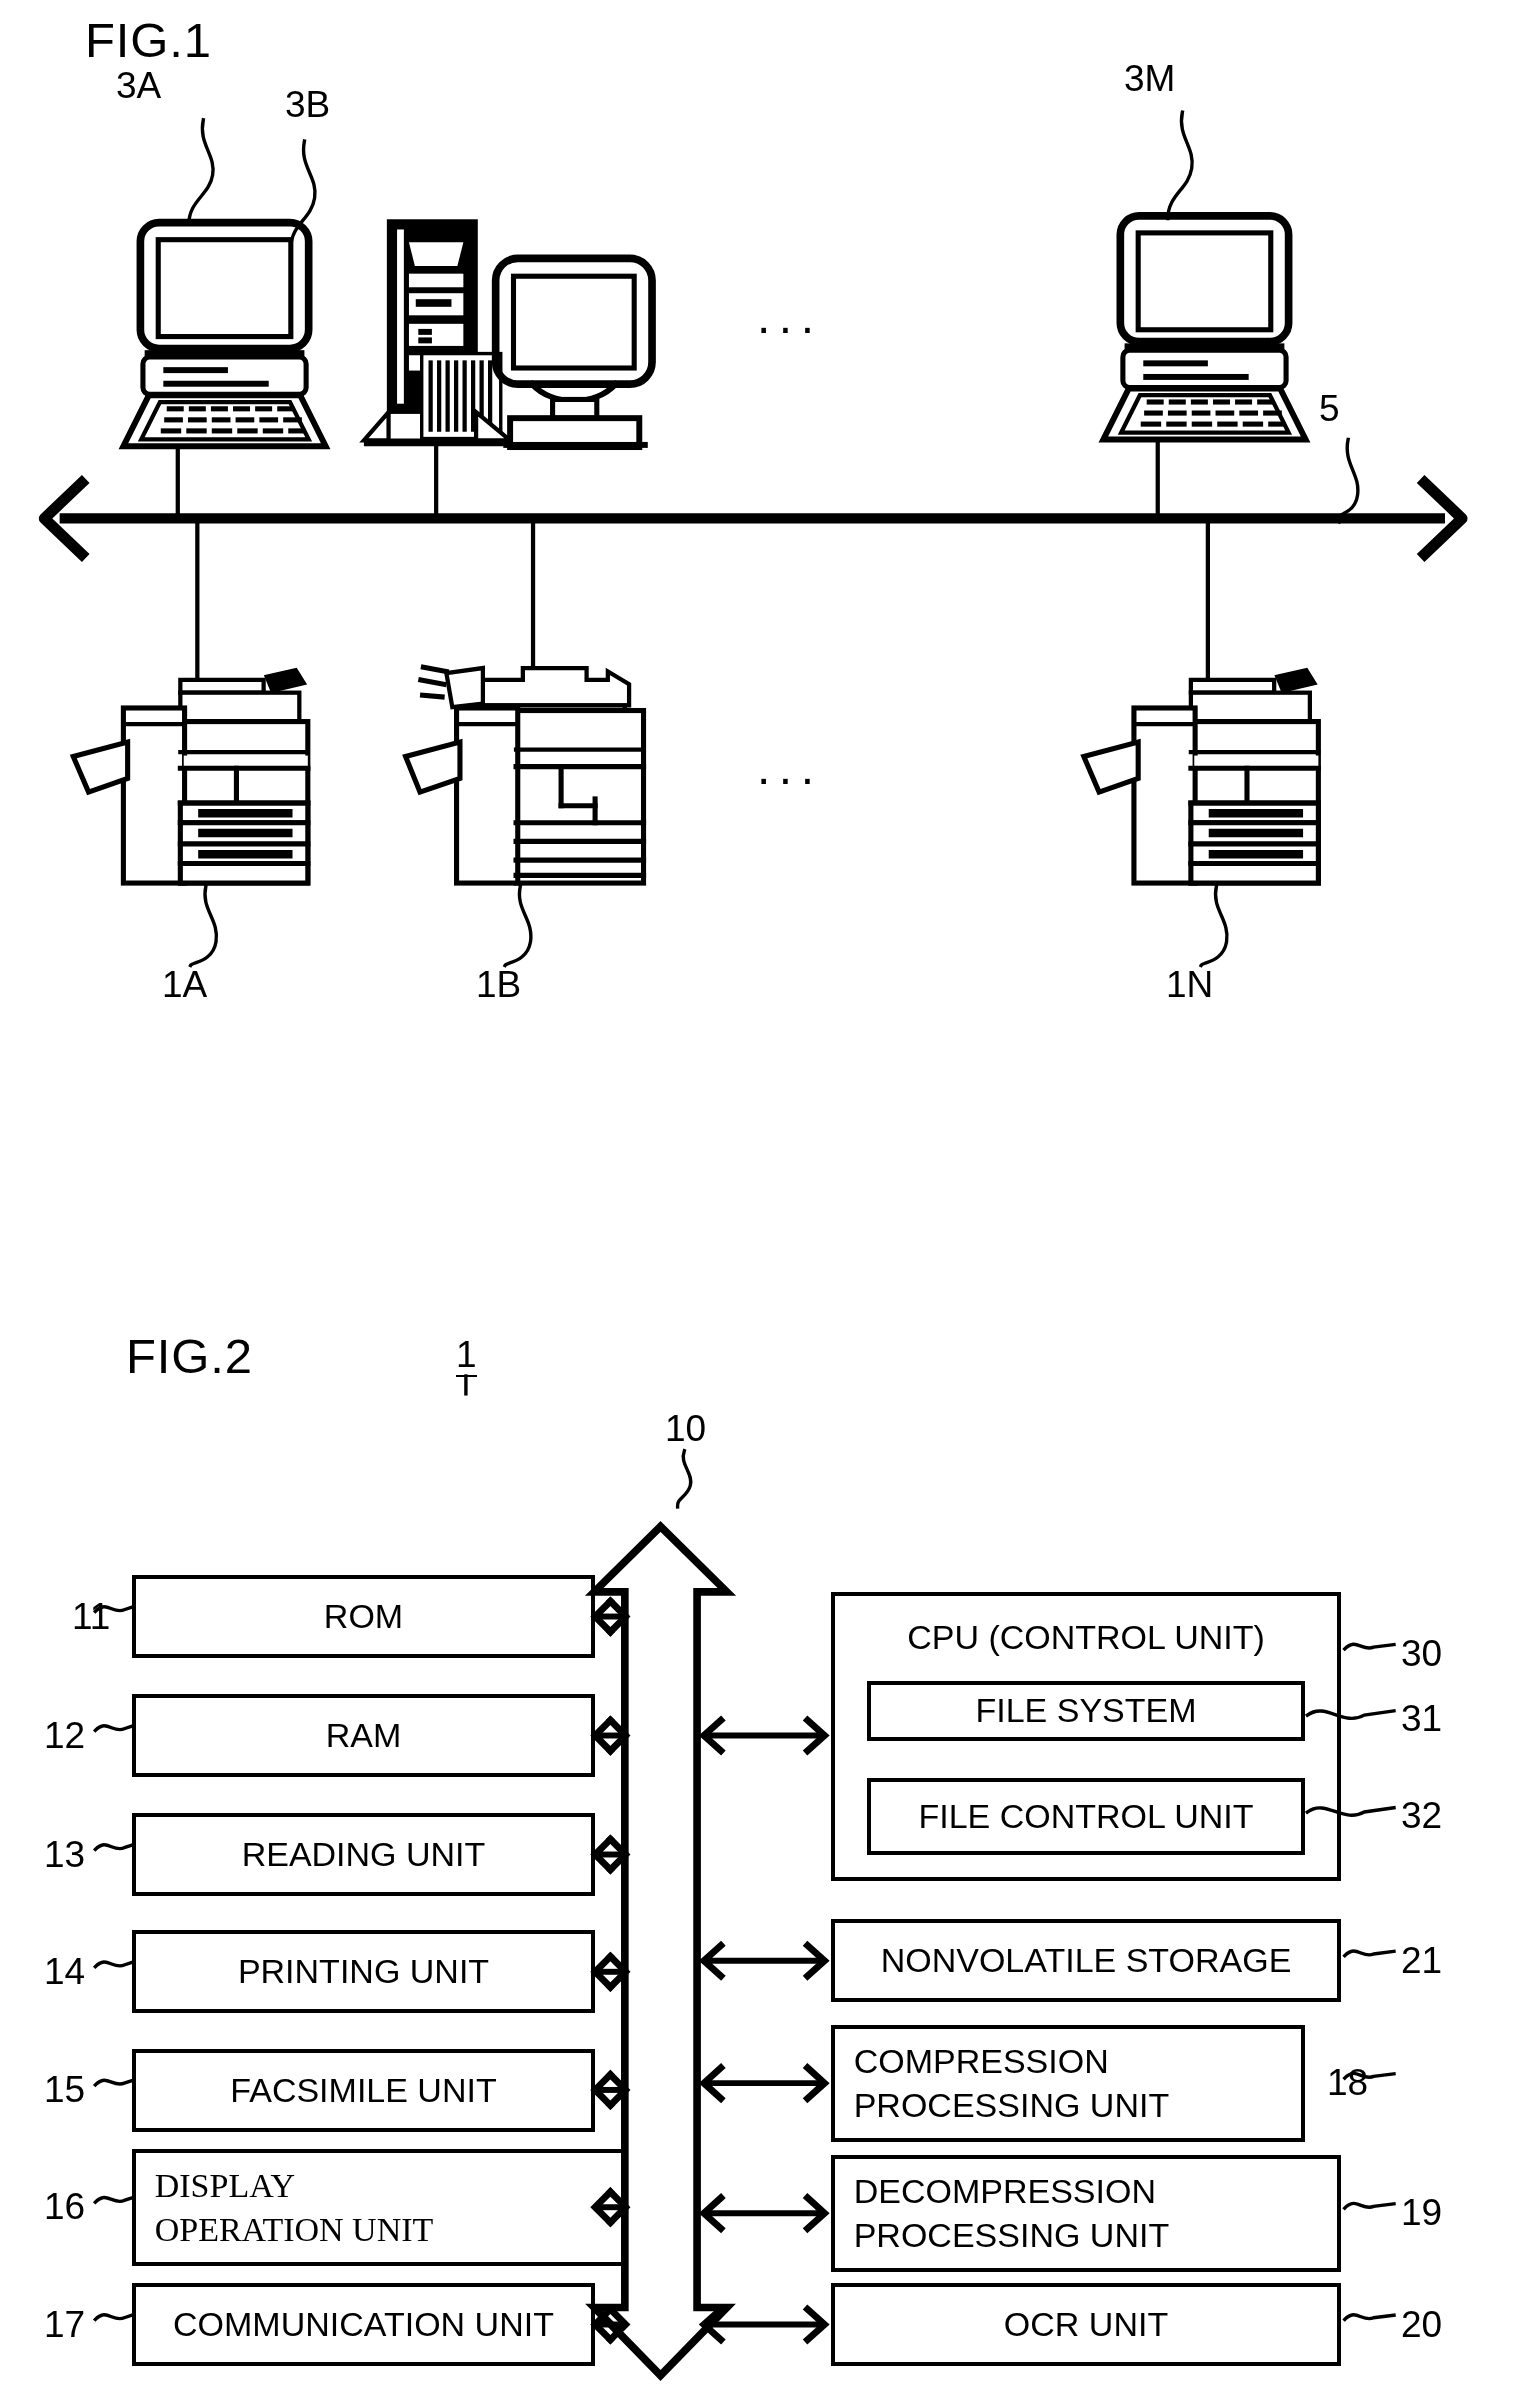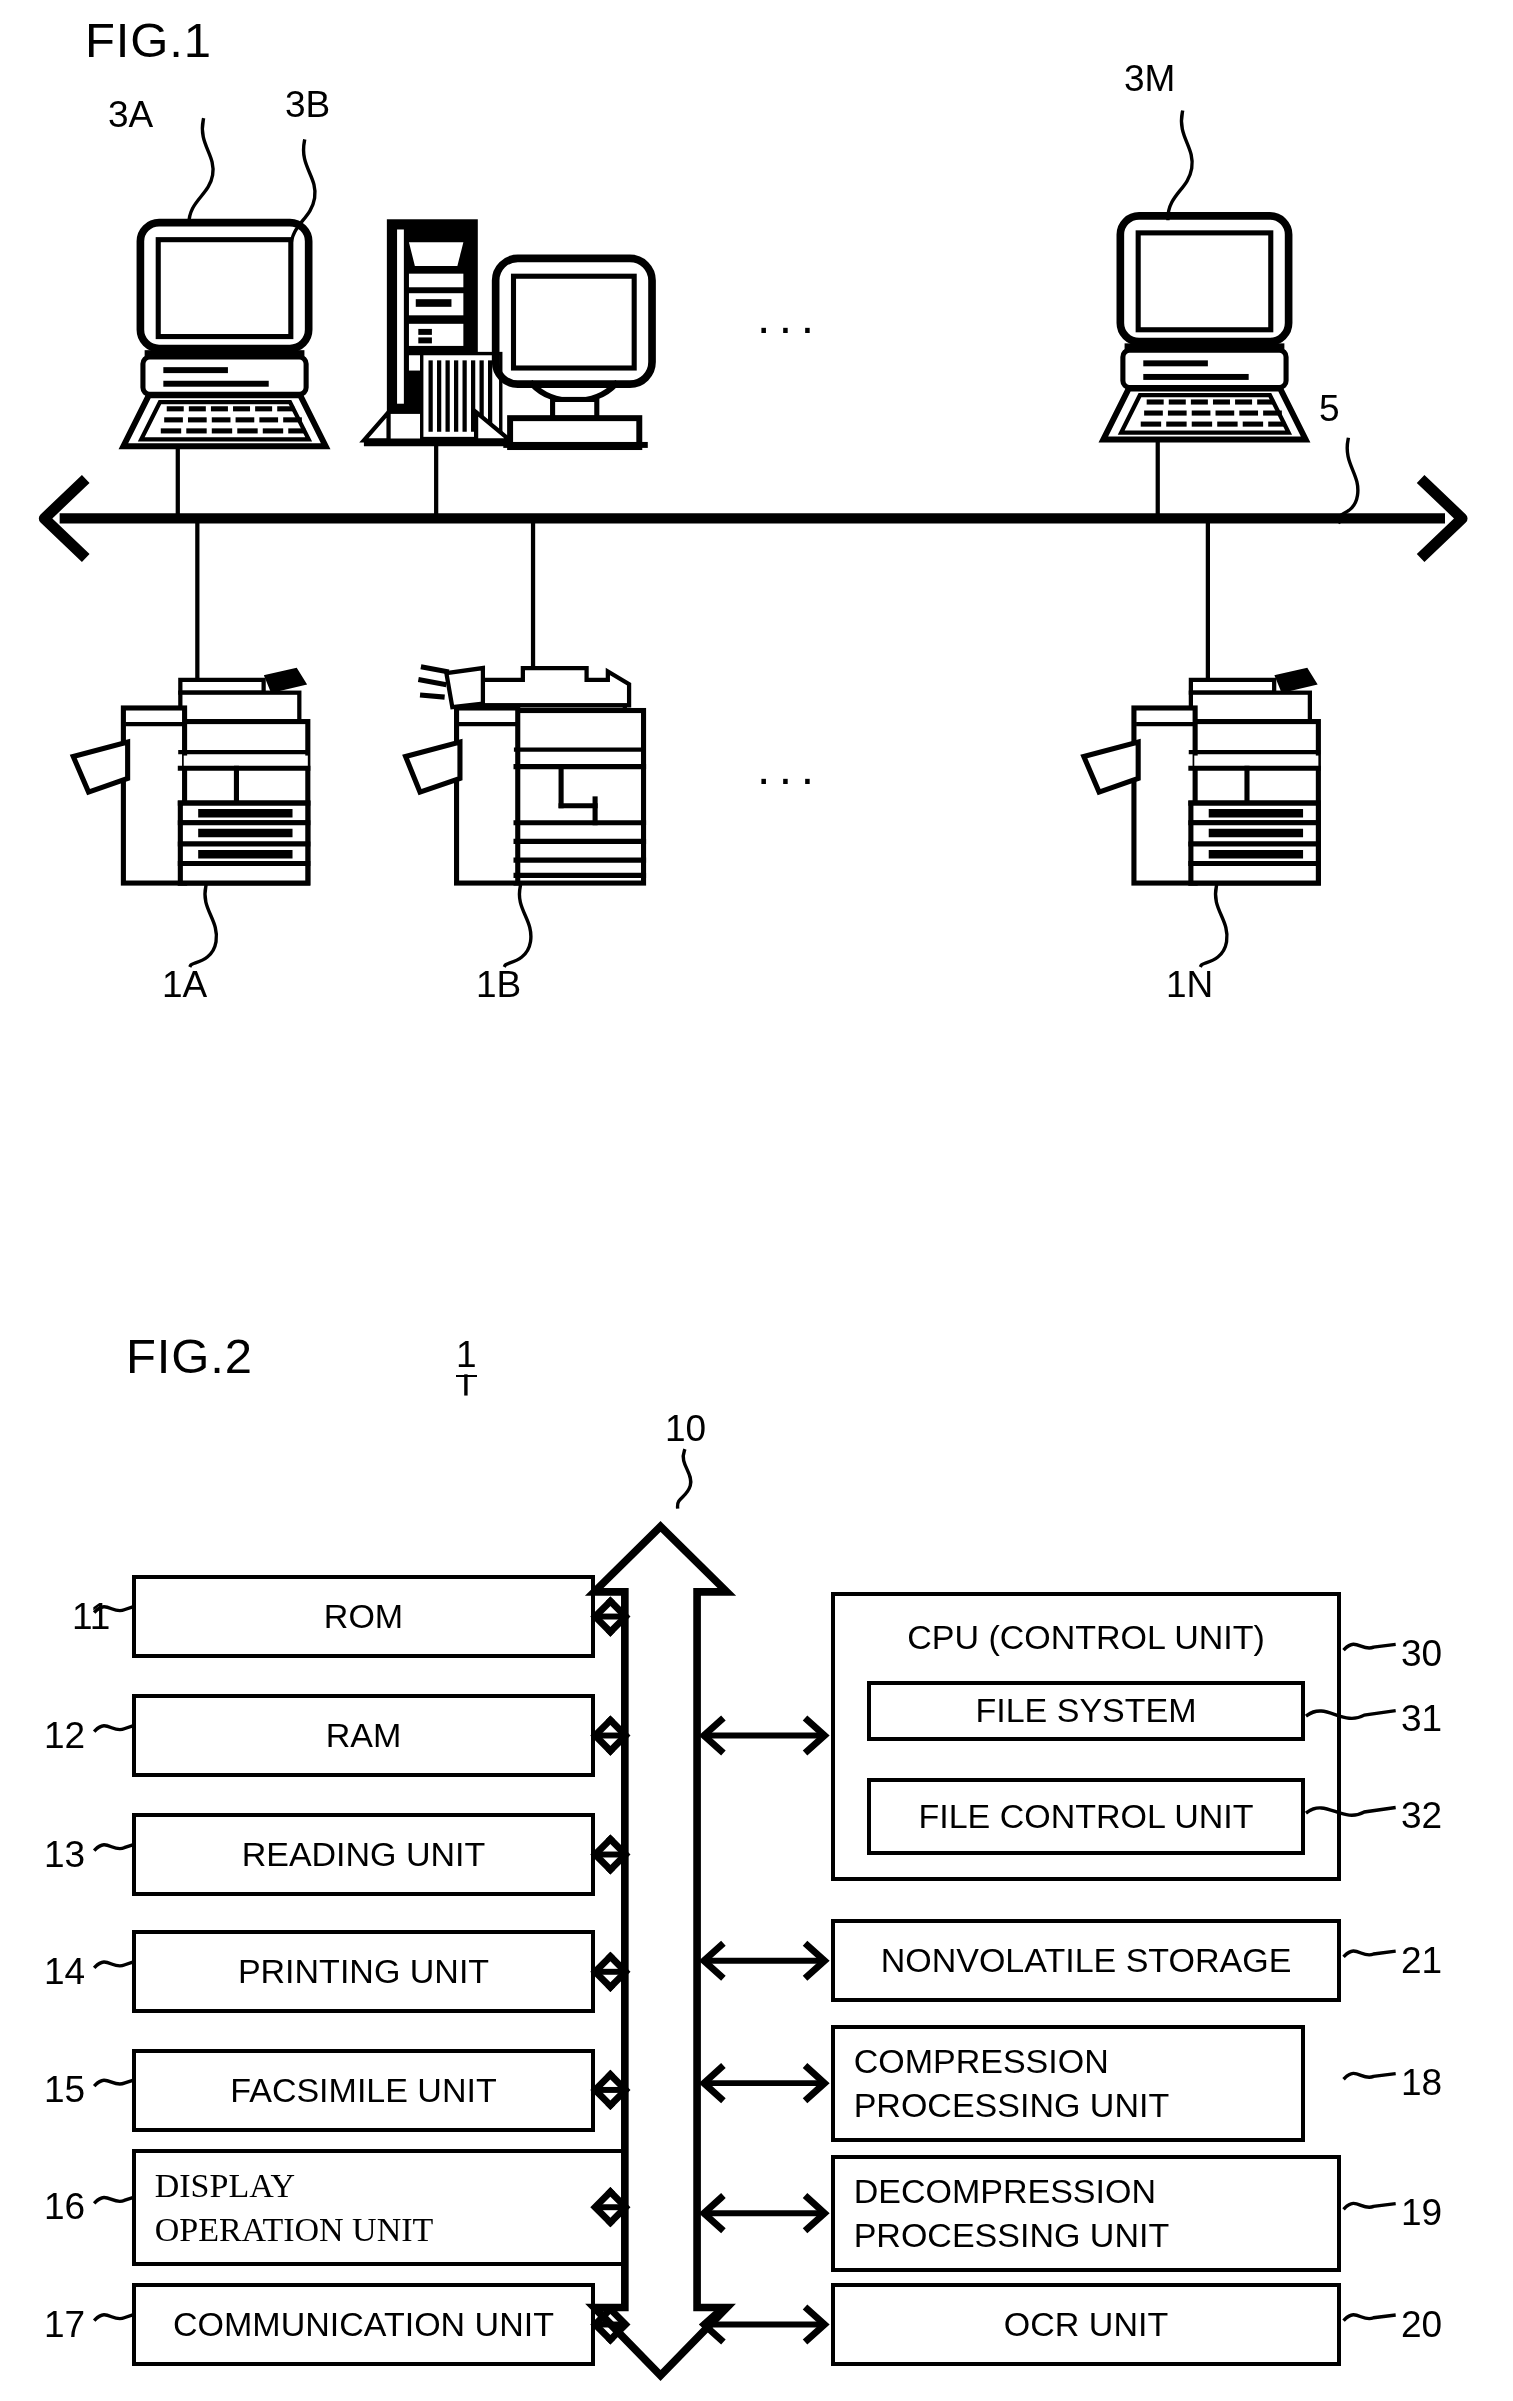--- a/index.html
+++ b/index.html
@@ -92,21 +92,21 @@
     font-family: "Liberation Sans", sans-serif;
   }
 </style>
 </head>
 <body>
 
 <div class="page">
 
   <div class="fig-title" id="fig1-title">FIG.1</div>
 
-  <div class="ref" style="left:108px; top:65px;margin-top:29px;">3A</div>
+  <div class="ref" style="left:116px; top:65px;">3A</div>
   <div class="ref" style="left:285px; top:84px;">3B</div>
   <div class="ref" style="left:1124px; top:58px;">3M</div>
   <div class="ref" style="left:1319px; top:388px;">5</div>
   <div class="ref" style="left:162px; top:964px;">1A</div>
   <div class="ref" style="left:476px; top:964px;">1B</div>
   <div class="ref" style="left:1166px; top:964px;">1N</div>
 
   <div class="ref" style="left:757px; top:289px; font-size:48px; letter-spacing:8.5px;">...</div>
 
   <div class="ref" style="left:757px; top:740px; font-size:48px; letter-spacing:8.5px;">...</div>
@@ -392,21 +392,21 @@
 
   <div class="blk" style="left:831px; top:1919px; width:510px; height:83px;">
     <span class="txt">NONVOLATILE STORAGE</span>
   </div>
   <div class="ref" style="left:1401px; top:1940px;">21</div>
 
   <div class="blk left-align" style="left:831px; top:2025px; width:474px; height:117px;">
     <span class="txt">COMPRESSION
 PROCESSING UNIT</span>
   </div>
-  <div class="ref" style="left:1401px; top:2062px;text-align:right;">18</div>
+  <div class="ref" style="left:1327px; top:2062px;text-align:right;">18</div>
 
   <div class="blk left-align" style="left:831px; top:2155px; width:510px; height:117px;">
     <span class="txt">DECOMPRESSION
 PROCESSING UNIT</span>
   </div>
   <div class="ref" style="left:1401px; top:2192px;">19</div>
 
   <div class="blk" style="left:831px; top:2283px; width:510px; height:83px;">
     <span class="txt">OCR UNIT</span>
   </div>

